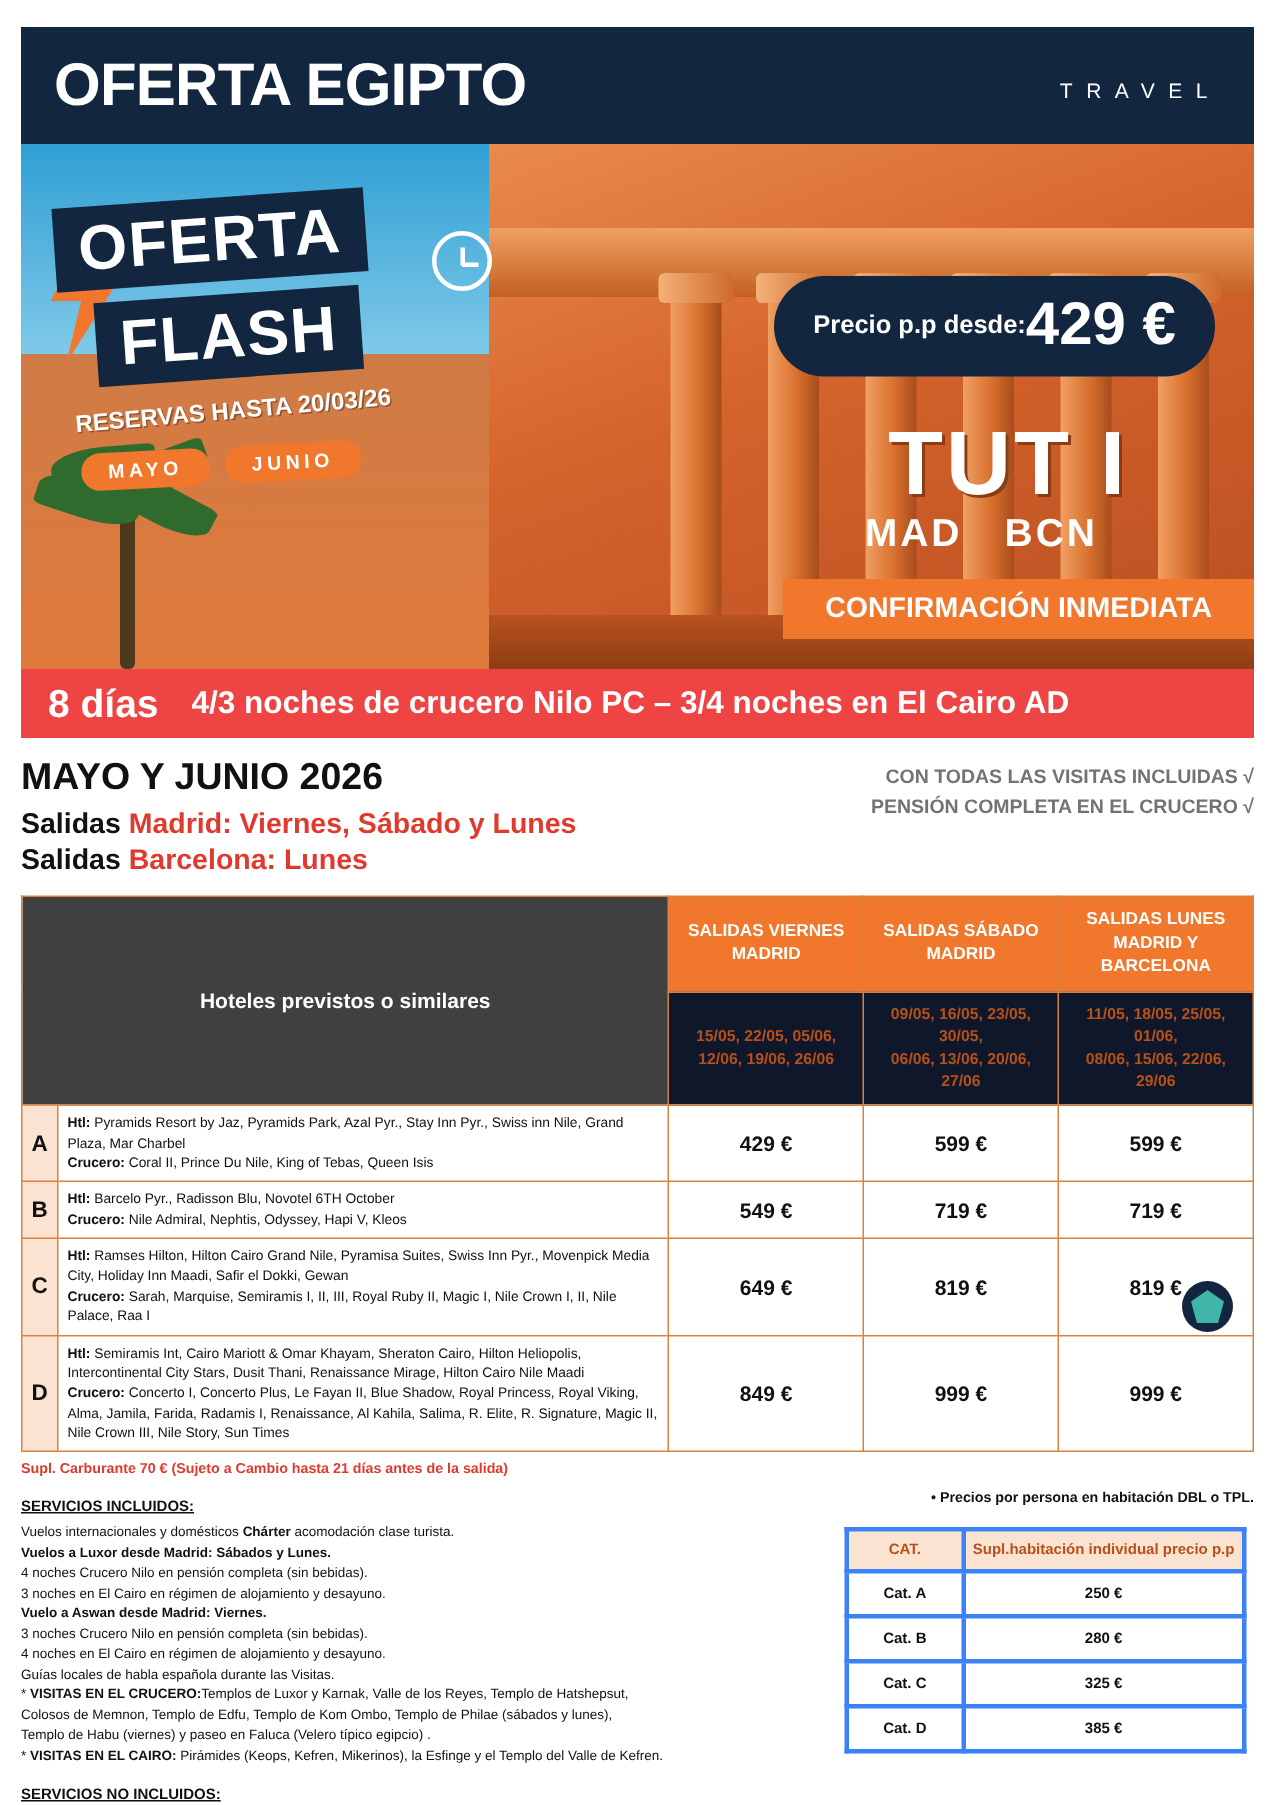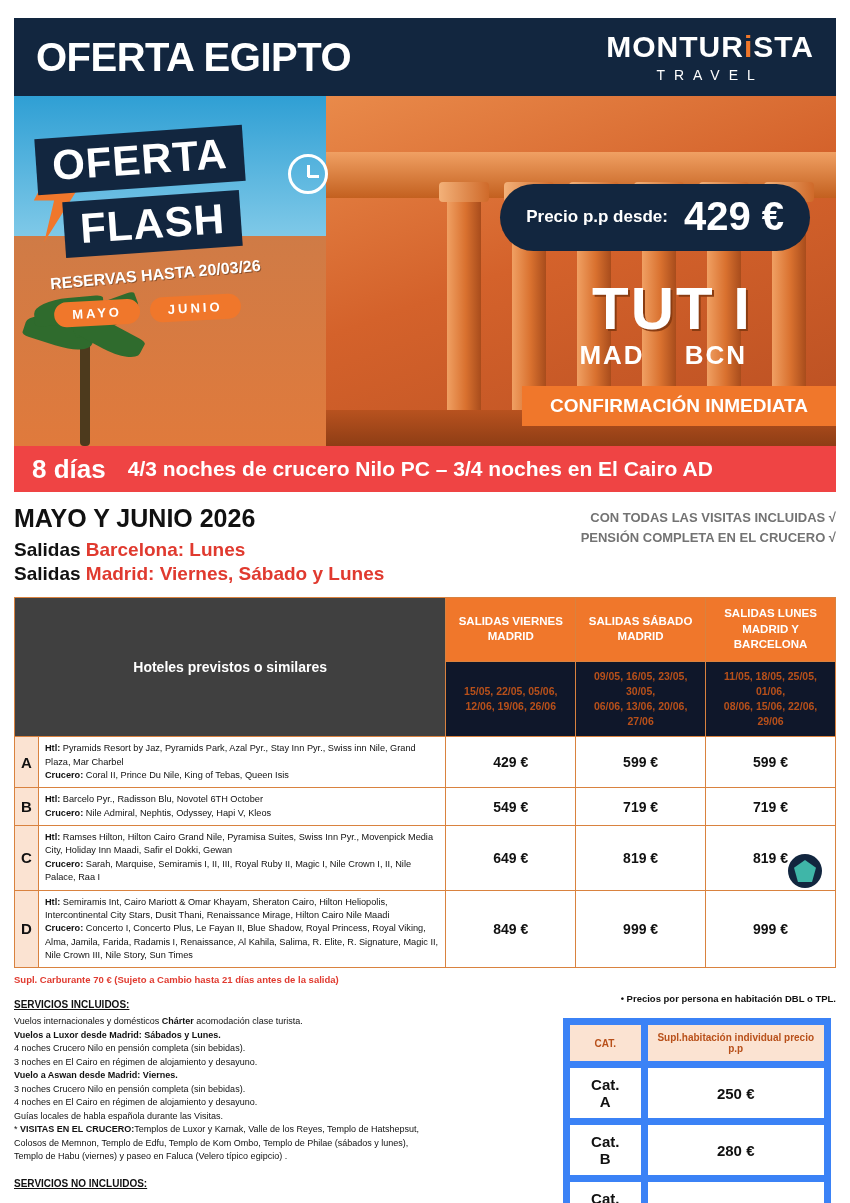--- a/index.html
+++ b/index.html
@@ -97,34 +97,34 @@
     position:absolute; left:252px; top:22px; width:40px; height:40px;
     border:3px solid #ffffff; border-radius:50%;
   }
   .clock-icon:before { content:""; position:absolute; left:16px; top:8px; width:3px; height:12px; background:#fff; }
   .clock-icon:after { content:""; position:absolute; left:17px; top:18px; width:11px; height:3px; background:#fff; }
 
   .price-badge {
     position:absolute; right:26px; top:88px;
     background:#12263f; color:#fff;
     border-radius:34px; padding:10px 26px 12px 26px;
-    display:flex; align-items:center; gap:16px;
+    display:flex; align-items:center; 
   }
   .price-label { font-size:17px; font-weight:bold; line-height:1.15; }
   .price-value { font-size:40px; font-weight:bold; color:#ffffff; }
 
   .tut {
     position:absolute; right:84px; top:178px;
     color:#ffffff; font-size:60px; font-weight:bold; letter-spacing:2px;
     text-shadow:2px 2px 0 #8a3c12;
   }
   .tut-codes {
-    position:absolute; right:89px; top:244px;
+    position:absolute; right:104px; top:244px;
     color:#ffffff; font-size:26px; font-weight:bold; letter-spacing:2px;
-    display:flex; gap:40px;
+    display:flex; gap:28px;
   }
   .confirm {
     position:absolute; right:0; bottom:20px;
     background:#f0772b; color:#fff; font-weight:bold; font-size:19px;
     padding:9px 28px;
   }
 
   
   .orange-bar {
     background:#ef4444; color:#fff; height:46px;
@@ -170,40 +170,39 @@
   .lower { display:flex; gap:14px; margin-top:8px; }
   .services { width:520px; font-size:9px; line-height:1.5; }
   .services h3 { font-size:10px; margin:4px 0 3px 0; text-decoration:underline; }
   .services p { margin:0; }
   .services .b { font-weight:bold; }
 
   .right-col { width:290px; }
   .right-note { font-size:9.5px; font-weight:bold; text-align:right; margin-bottom:14px; }
 
   .cat-table { width:268px; margin-left:16px; }
-  .cat-table th, .cat-table td { border:7px solid #3b82f6; text-align:center; }
+  .cat-table th, .cat-table td { border:3px solid #3b82f6; text-align:center; }
   .cat-table th { background:#fbe3d2; color:#b8501a; font-size:10px; font-weight:bold; padding:7px 4px; }
-  .cat-table td { font-size:15px; font-weight:bold; padding:8px 16px; }
+  .cat-table td { font-size:10px; font-weight:bold; padding:8px 16px; }
 
   .globe-badge {
     position:absolute; right:28px; top:836px; width:34px; height:34px;
     border-radius:50%; background:#12263f;
     display:flex; align-items:center; justify-content:center;
   }
   .globe-badge .inner { width:22px; height:22px; background:#3fb6a8; clip-path:polygon(50% 0,100% 35%,82% 100%,18% 100%,0 35%); }
 </style>
 </head>
 <body>
 
 <div class="page">
 
   <div class="header">
     <div class="header-title">OFERTA EGIPTO</div>
     <div class="brand">
-      <div class="brand-name"><span>MONTUR</span><span class="dots">i</span><span>STA</span></div>
       <div class="brand-sub">TRAVEL</div>
     </div>
   </div>
 
   <div class="hero">
     <div class="hero-sky"></div>
     <div class="hero-temple"></div>
     <div class="hero-lintel"></div>
     <div class="col" style="right:30px; height:250px;">
         <span class="cap"></span>
@@ -260,24 +259,24 @@
 
   <div class="orange-bar">
     <span class="bar-days">8 días</span>
     <span class="bar-text">4/3 noches de crucero Nilo PC – 3/4 noches en El Cairo AD</span>
   </div>
 
   <div class="titles">
     <div class="titles-left">
       <h1>MAYO Y JUNIO 2026</h1>
       <div class="sal-line">
+        <span>Salidas </span><span class="dest">Madrid:</span><span class="dest"> Viernes, Sábado y Lunes</span>
+      </div>
+      <div class="sal-line">
         <span>Salidas </span><span class="dest">Barcelona:</span><span class="dest"> Lunes</span>
-      </div>
-      <div class="sal-line">
-        <span>Salidas </span><span class="dest">Madrid:</span><span class="dest"> Viernes, Sábado y Lunes</span>
       </div>
     </div>
     <div class="titles-right">
       <div>CON TODAS LAS VISITAS INCLUIDAS √</div>
       <div>PENSIÓN COMPLETA EN EL CRUCERO √</div>
     </div>
   </div>
 
   <table class="main-table">
     <tbody>
@@ -370,20 +369,21 @@
       <p class="b">Vuelos a Luxor desde Madrid: Sábados y Lunes.</p>
       <p>4 noches Crucero Nilo en pensión completa (sin bebidas).</p>
       <p>3 noches en El Cairo en régimen de alojamiento y desayuno.</p>
       <p class="b">Vuelo a Aswan desde Madrid: Viernes.</p>
       <p>3 noches Crucero Nilo en pensión completa (sin bebidas).</p>
       <p>4 noches en El Cairo en régimen de alojamiento y desayuno.</p>
       <p>Guías locales de habla española durante las Visitas.</p>
       <p>* <span class="b">VISITAS EN EL CRUCERO:</span>Templos de Luxor y Karnak, Valle de los Reyes, Templo de Hatshepsut,</p>
       <p>Colosos de Memnon, Templo de Edfu, Templo de Kom Ombo, Templo de Philae (sábados y lunes),</p>
       <p>Templo de Habu (viernes) y paseo en Faluca (Velero típico egipcio) .</p>
+      <p>* <span class="b">VISITAS EN EL CAIRO:</span> Pirámides (Keops, Kefren, Mikerinos), la Esfinge y el Templo del Valle de Kefren.</p>
 
       <h3 style="margin-top:12px;">SERVICIOS NO INCLUIDOS:</h3>
 
     </div>
 
     <div class="right-col">
       <div class="right-note">• Precios por persona en habitación DBL o TPL.</div>
       <table class="cat-table">
         <tbody>
             <tr>

